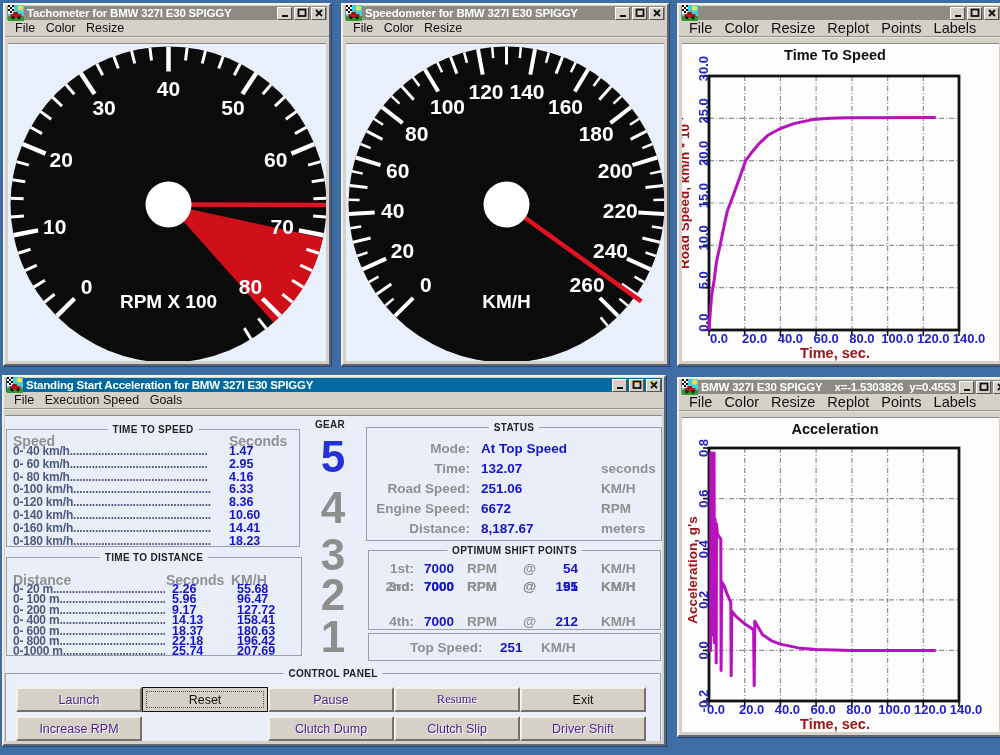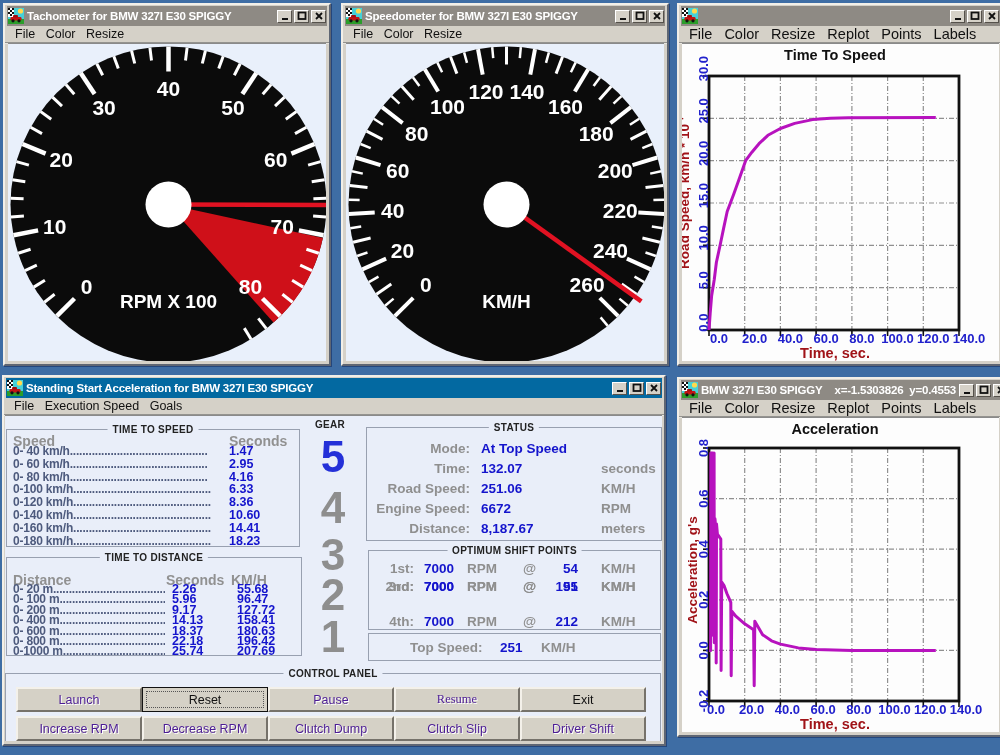--- a/index.html
+++ b/index.html
@@ -1,19 +1,19 @@
 <!DOCTYPE html>
 <html><head><meta charset="utf-8"><style>
 * { margin:0; padding:0; box-sizing:border-box; }
 body { width:1000px; height:755px; background:#3e6da4; position:relative; overflow:hidden;
        font-family:"Liberation Sans", sans-serif; }
 .win { position:absolute; background:#d5d1c8;
        border:2px solid; border-color:#f2efe8 #5f6673 #5f6673 #f2efe8;
        box-shadow:1px 1px 0 #24467c; }
-.tbar { height:20px; margin:1px 2px 0 2px; background:#8e8a84; display:flex; align-items:center;
+.tbar { height:14px; margin:1px 2px 0 2px; background:#8e8a84; display:flex; align-items:center;
         padding-left:1px; gap:3px; }
 .tbar.act { background:#0369a1; }
 .ttl { color:#fff; font-weight:bold; font-size:11.5px; letter-spacing:-0.2px; white-space:nowrap; }
 .tbtns { margin-left:auto; display:flex; gap:2px; padding-right:1px; }
 .tb { width:15px; height:13px; background:#d5d1c8; border:1px solid; border-color:#fff #55514b #55514b #fff;
       display:inline-flex; align-items:center; justify-content:center; }
 .menu { height:18px; background:#d5d1c8; padding-left:10px; display:flex; align-items:center;
         font-size:12.5px; color:#111; border-bottom:2px groove #e8e6e0; }
 .menu.big { font-size:14.5px; }
 .menu.big .mi { margin-right:12px; }
@@ -481,21 +481,20 @@
         <span class="slab" style="position:absolute;left:172px;top:6px">KM/H</span>
       </div>
       <div class="gbox" style="left:0px;top:257px;width:656px;height:70px">
         <span class="glab" style="left:50%">CONTROL PANEL</span>
         <div class="btn" style="left:10px;top:13px;">Launch</div>
         <div class="btn en" style="left:136px;top:13px;border:1.5px solid #111;outline:1px dotted #555;outline-offset:-5px;text-align:center;">Reset</div>
         <div class="btn" style="left:262px;top:13px;">Pause</div>
         <div class="btn" style="left:388px;top:13px;font-family:Liberation Serif, serif;">Resume</div>
         <div class="btn en" style="left:514px;top:13px;">Exit</div>
         <div class="btn" style="left:10px;top:42px">Increase RPM</div>
-        <div class="btn" style="left:136px;top:42px">Decrease RPM</div>
         <div class="btn" style="left:262px;top:42px">Clutch Dump</div>
         <div class="btn" style="left:388px;top:42px">Clutch Slip</div>
         <div class="btn" style="left:514px;top:42px">Driver Shift</div>
       </div>
     </div>
 </div>
 <div class="win" style="left:677px;top:377px;width:327px;height:360px">
 <div class="tbar">
       <svg width="16" height="16" viewBox="0 0 16 16" style="flex:none">
         <rect width="16" height="16" fill="#45d0d8"></rect>

